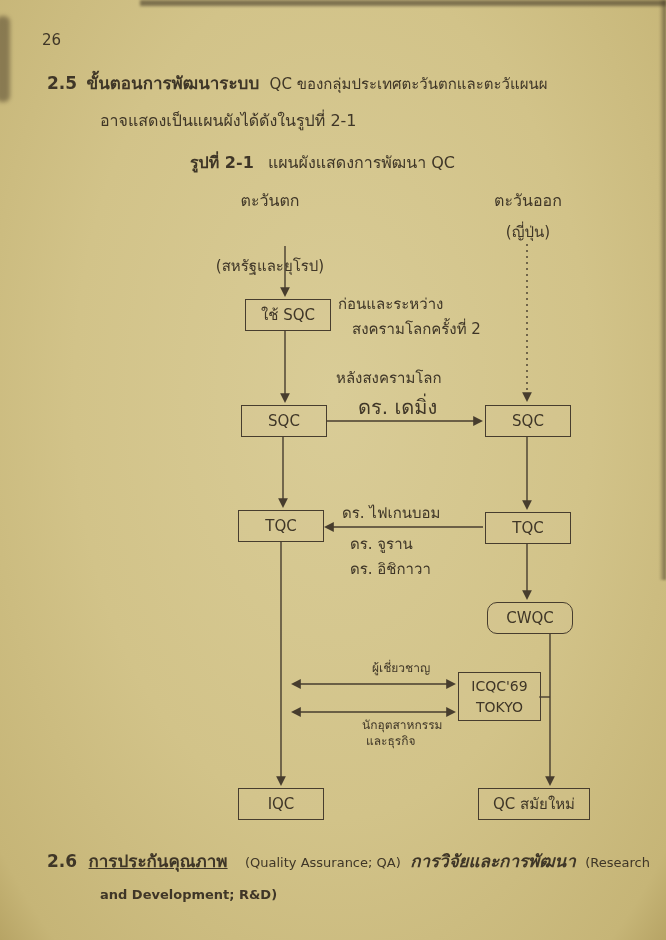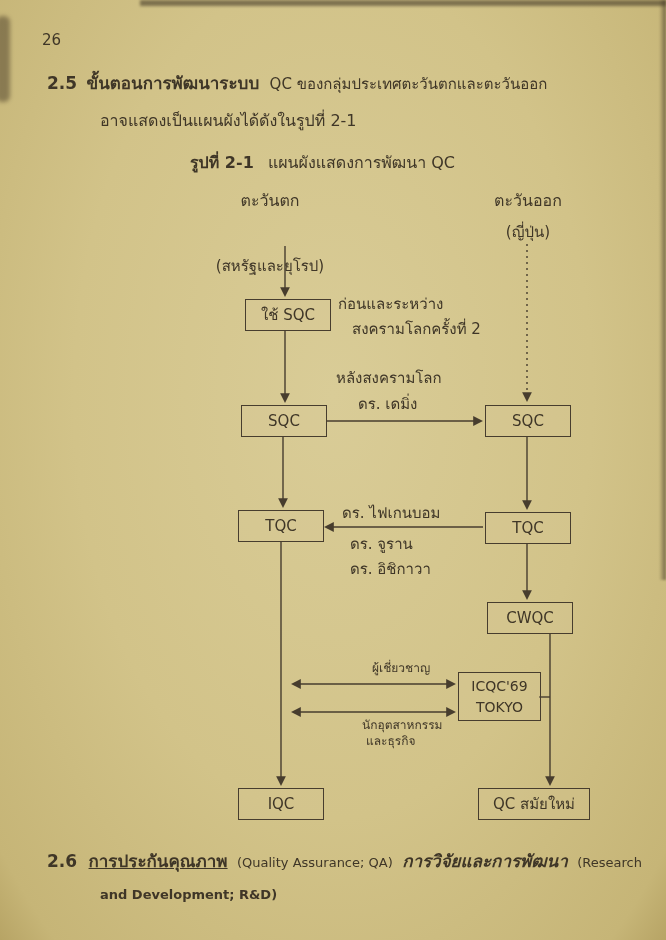--- a/index.html
+++ b/index.html
@@ -39,21 +39,21 @@
 
   <div class="edge-top"></div>
   <div class="edge-right"></div>
   <div class="blotch-tl"></div>
 
   <div class="abs txt" style="left:42px;top:30px;font-size:15px;">26</div>
 
   <div class="abs txt" style="left:47px;top:72px;font-size:17px;">
     <span class="b">2.5</span>
     <span class="b" style="margin-left:4px;">ขั้นตอนการพัฒนาระบบ</span>
-    <span style="margin-left:5px;font-size:15px;">QC ของกลุ่มประเทศตะวันตกและตะวันออก</span>
+    <span style="margin-left:5px;font-size:15px;">QC ของกลุ่มประเทศตะวันตกและตะวัแผนผ</span>
   </div>
   <div class="abs txt" style="left:100px;top:110px;font-size:16px;">อาจแสดงเป็นแผนผังได้ดังในรูปที่ 2-1</div>
 
   <div class="abs txt" style="left:190px;top:152px;font-size:16px;">
     <span class="b">รูปที่ 2-1</span>
     <span style="margin-left:9px;">แผนผังแสดงการพัฒนา QC</span>
   </div>
 
   <div class="abs txt" style="left:222px;top:190px;width:96px;text-align:center;font-size:16px;">ตะวันตก</div>
   <div class="abs txt" style="left:198px;top:221px;width:144px;text-align:center;font-size:15px;margin-top:35px;">(สหรัฐและยุโรป)</div>
@@ -81,43 +81,43 @@
       <line x1="293" y1="684" x2="454" y2="684" marker-start="url(#ah)" marker-end="url(#ah)"></line>
       <line x1="293" y1="712" x2="454" y2="712" marker-start="url(#ah)" marker-end="url(#ah)"></line>
     </g>
   </svg>
 
   <div class="box" style="left:245px;top:299px;width:84px;height:30px;">ใช้ SQC</div>
   <div class="box" style="left:241px;top:405px;width:84px;height:30px;">SQC</div>
   <div class="box" style="left:485px;top:405px;width:84px;height:30px;">SQC</div>
   <div class="box" style="left:238px;top:510px;width:84px;height:30px;">TQC</div>
   <div class="box" style="left:485px;top:512px;width:84px;height:30px;">TQC</div>
-  <div class="box" style="left:487px;top:602px;width:84px;height:30px;">CWQC</div>
+  <div class="box" style="left:487px;top:602px;width:84px;height:30px;border-radius:10px;">CWQC</div>
   <div class="box" style="left:458px;top:672px;width:81px;height:47px;">
     <div class="two">
       <span>ICQC'69</span>
       <span>TOKYO</span>
     </div>
   </div>
   <div class="box" style="left:478px;top:788px;width:110px;height:30px;">QC สมัยใหม่</div>
   <div class="box" style="left:238px;top:788px;width:84px;height:30px;">IQC</div>
 
   <div class="abs txt" style="left:338px;top:294px;font-size:15px;">ก่อนและระหว่าง</div>
   <div class="abs txt" style="left:352px;top:319px;font-size:15px;">สงครามโลกครั้งที่ 2</div>
   <div class="abs txt" style="left:336px;top:368px;font-size:15px;">หลังสงครามโลก</div>
-  <div class="abs txt" style="left:358px;top:394px;font-size:15px;">ดร. เดมิ่ง</div>
+  <div class="abs txt" style="left:358px;top:394px;font-size:20px;">ดร. เดมิ่ง</div>
   <div class="abs txt" style="left:342px;top:503px;font-size:15px;">ดร. ไฟเกนบอม</div>
   <div class="abs txt" style="left:350px;top:534px;font-size:15px;">ดร. จูราน</div>
   <div class="abs txt" style="left:350px;top:559px;font-size:15px;">ดร. อิชิกาวา</div>
   <div class="abs txt small" style="left:372px;top:660px;">ผู้เชี่ยวชาญ</div>
   <div class="abs txt small" style="left:362px;top:717px;">นักอุตสาหกรรม</div>
   <div class="abs txt small" style="left:366px;top:733px;">และธุรกิจ</div>
 
   <div class="abs txt" style="left:47px;top:850px;font-size:17px;">
     <span class="b">2.6</span>
     <span class="b" style="margin-left:6px;text-decoration:underline;">การประกันคุณภาพ</span>
-    <span style="margin-left:4px;font-size:13px;">(Quality Assurance; QA)</span>
+    <span style="margin-left:12px;font-size:13px;">(Quality Assurance; QA)</span>
     <span class="b" style="margin-left:4px;font-style:italic;">การวิจัยและการพัฒนา</span>
     <span style="margin-left:4px;font-size:13px;">(Research</span>
   </div>
   <div class="abs txt b" style="left:100px;top:886px;font-size:13px;">and Development; R&amp;D)</div>
 
 </div>
 
 </body></html>

